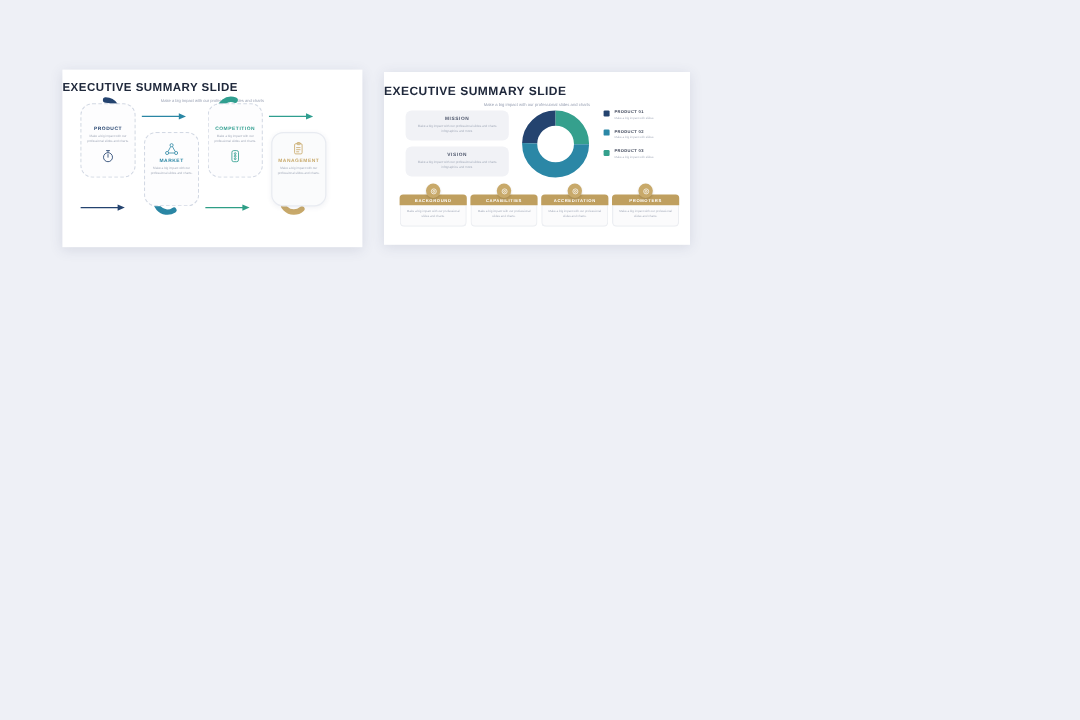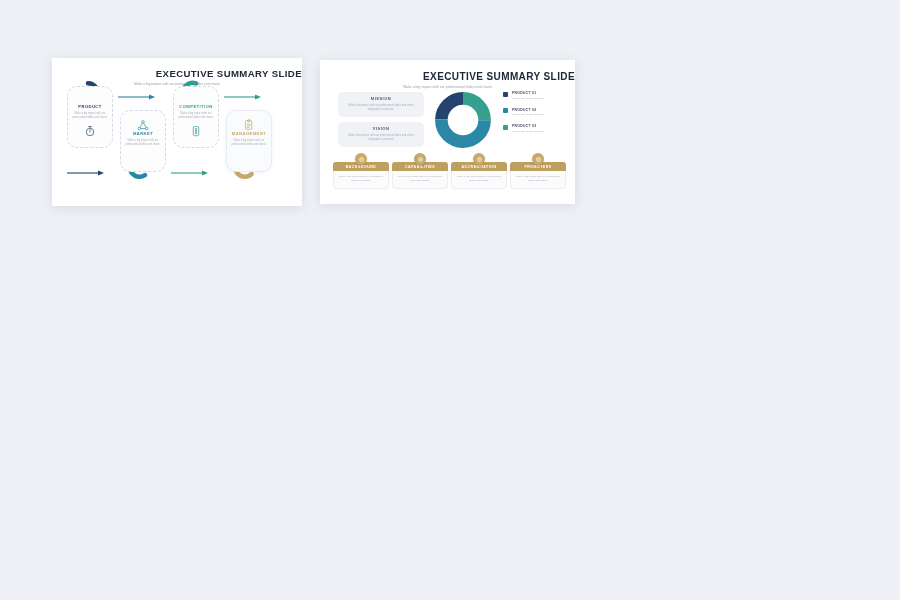--- a/index.html
+++ b/index.html
@@ -17,21 +17,21 @@
     position:absolute;
     background:#ffffff;
     box-shadow:0 2px 10px rgba(60,70,110,.13);
     overflow:hidden;
   }
   #slide-left{left:52px;top:58px;width:250px;height:148px;}
   #slide-right{left:320px;top:60px;width:255px;height:144px;}
 
   
   .slide-title{
-    text-align:right;
+    text-align:left;
     font-weight:bold;
     color:#20293c;
     letter-spacing:.4px;
     white-space:nowrap;
   }
   .slide-sub{
     text-align:center;
     color:#9aa2b4;
     white-space:nowrap;
   }

